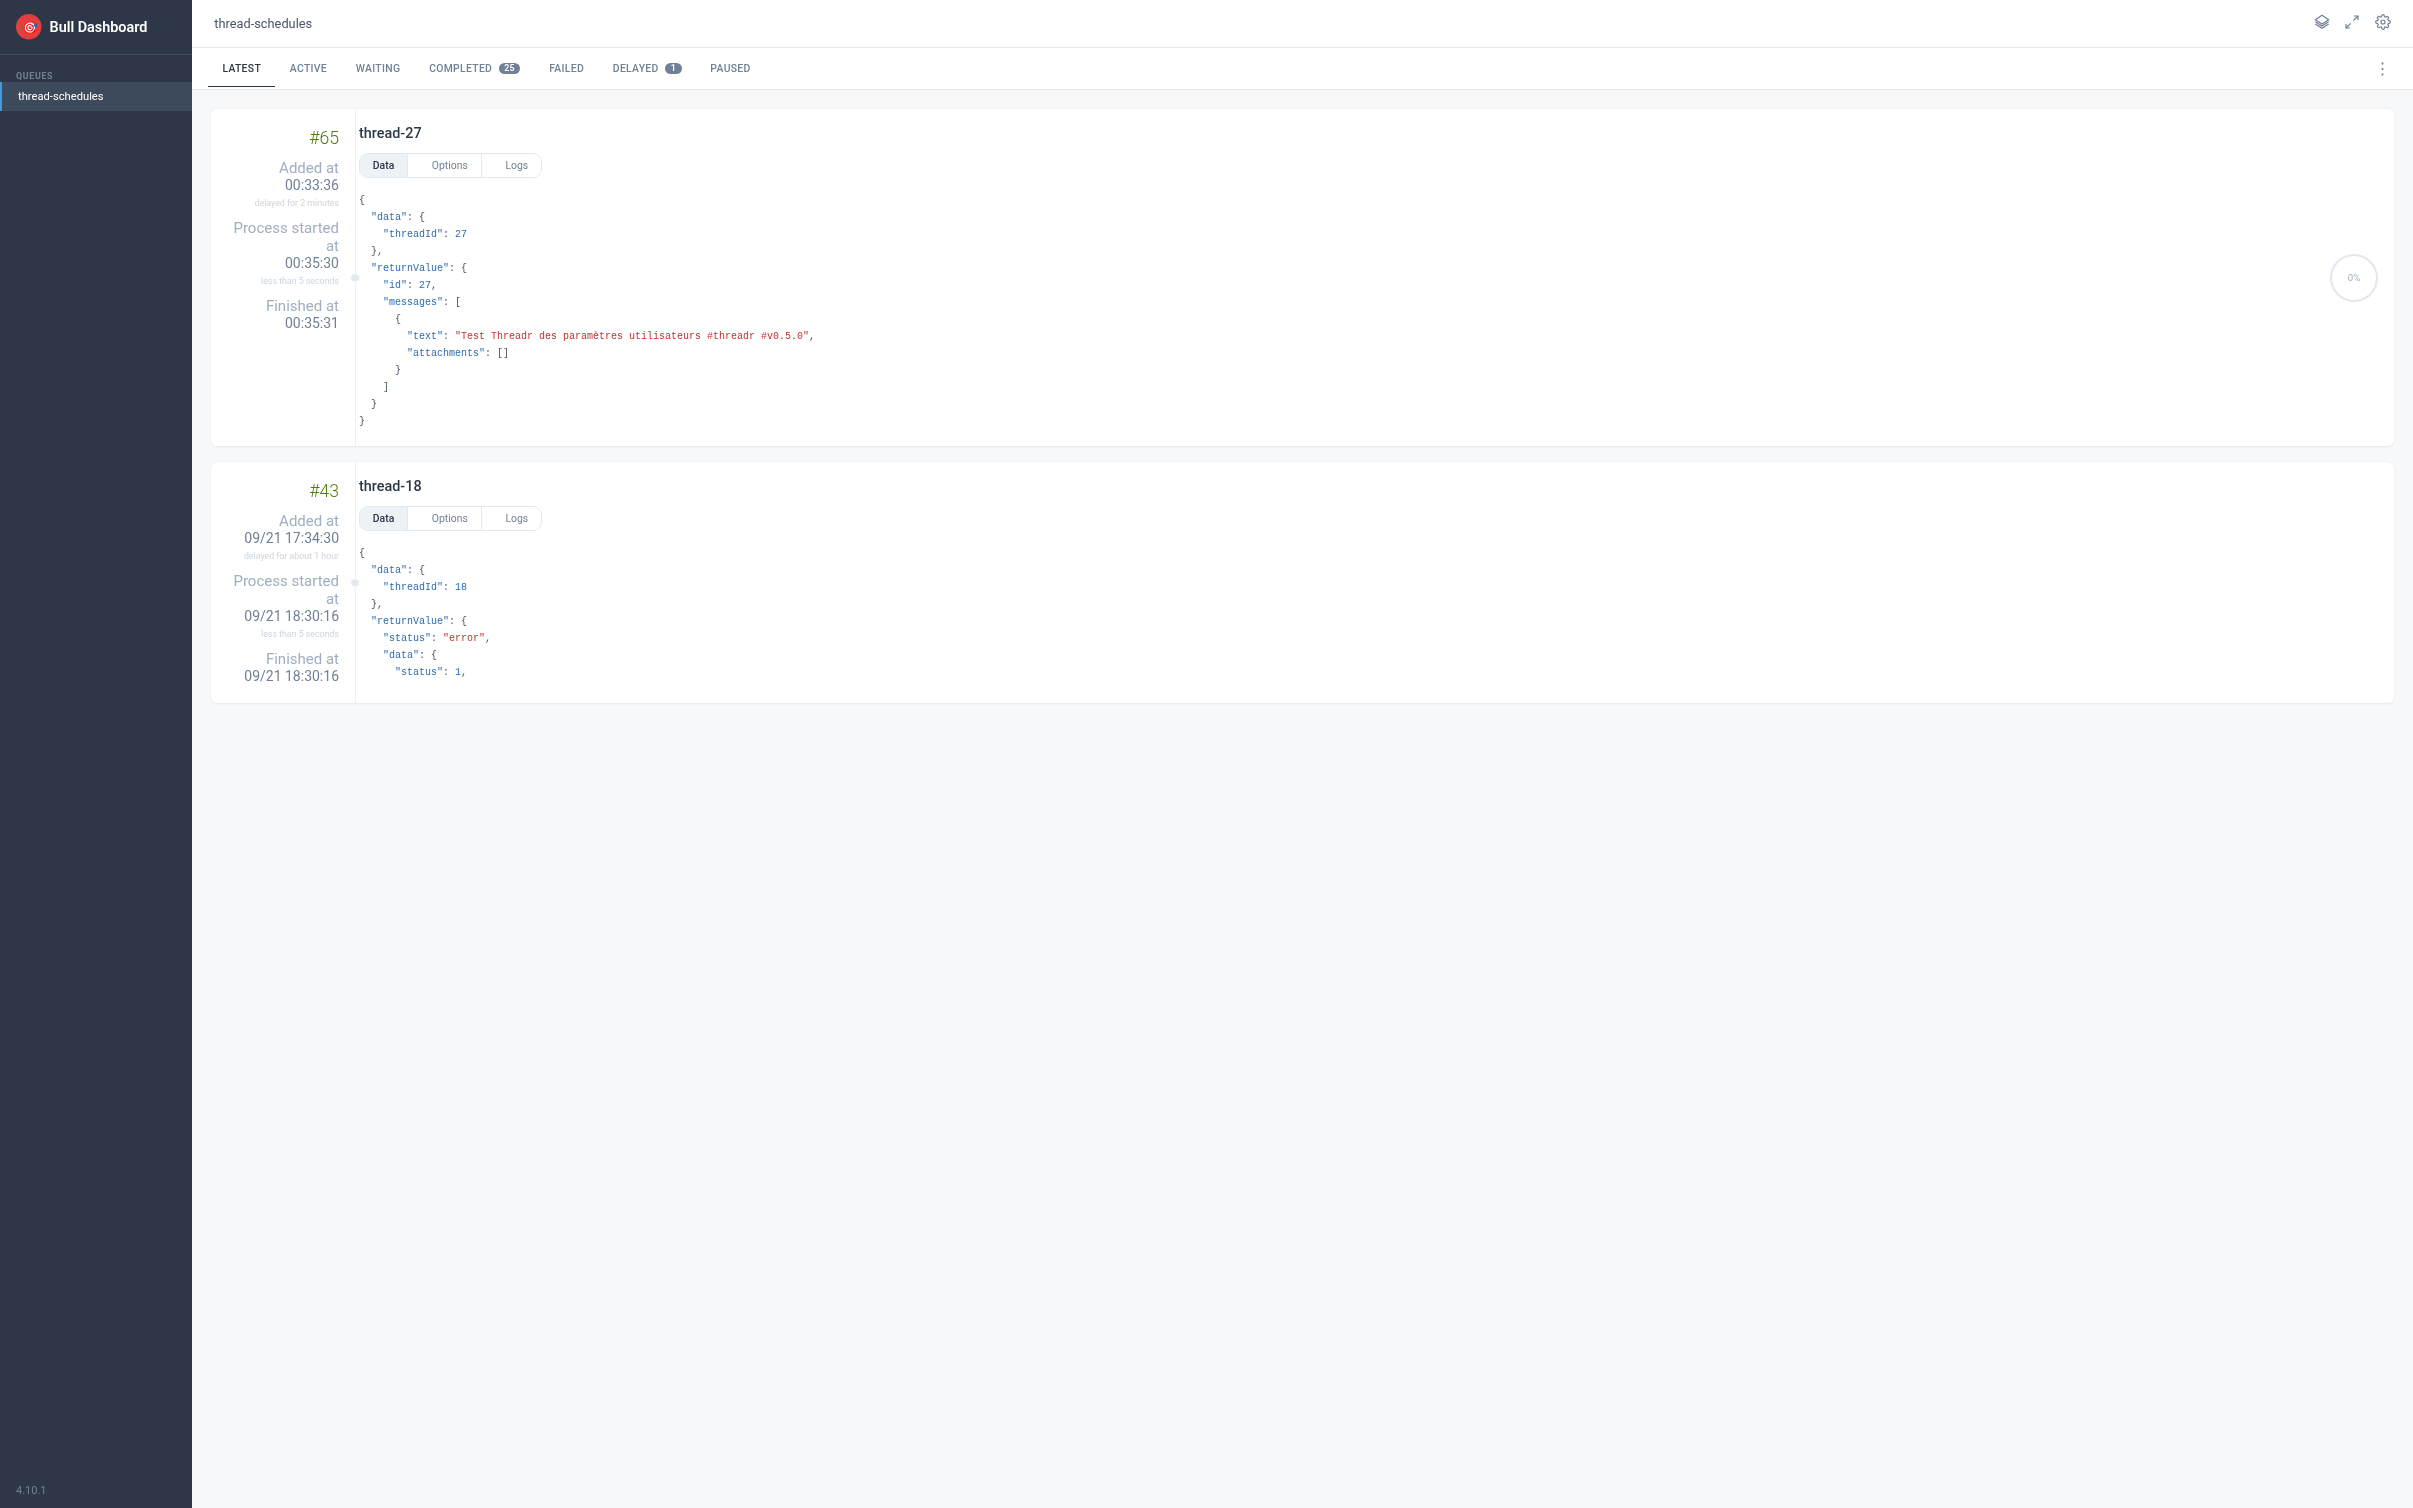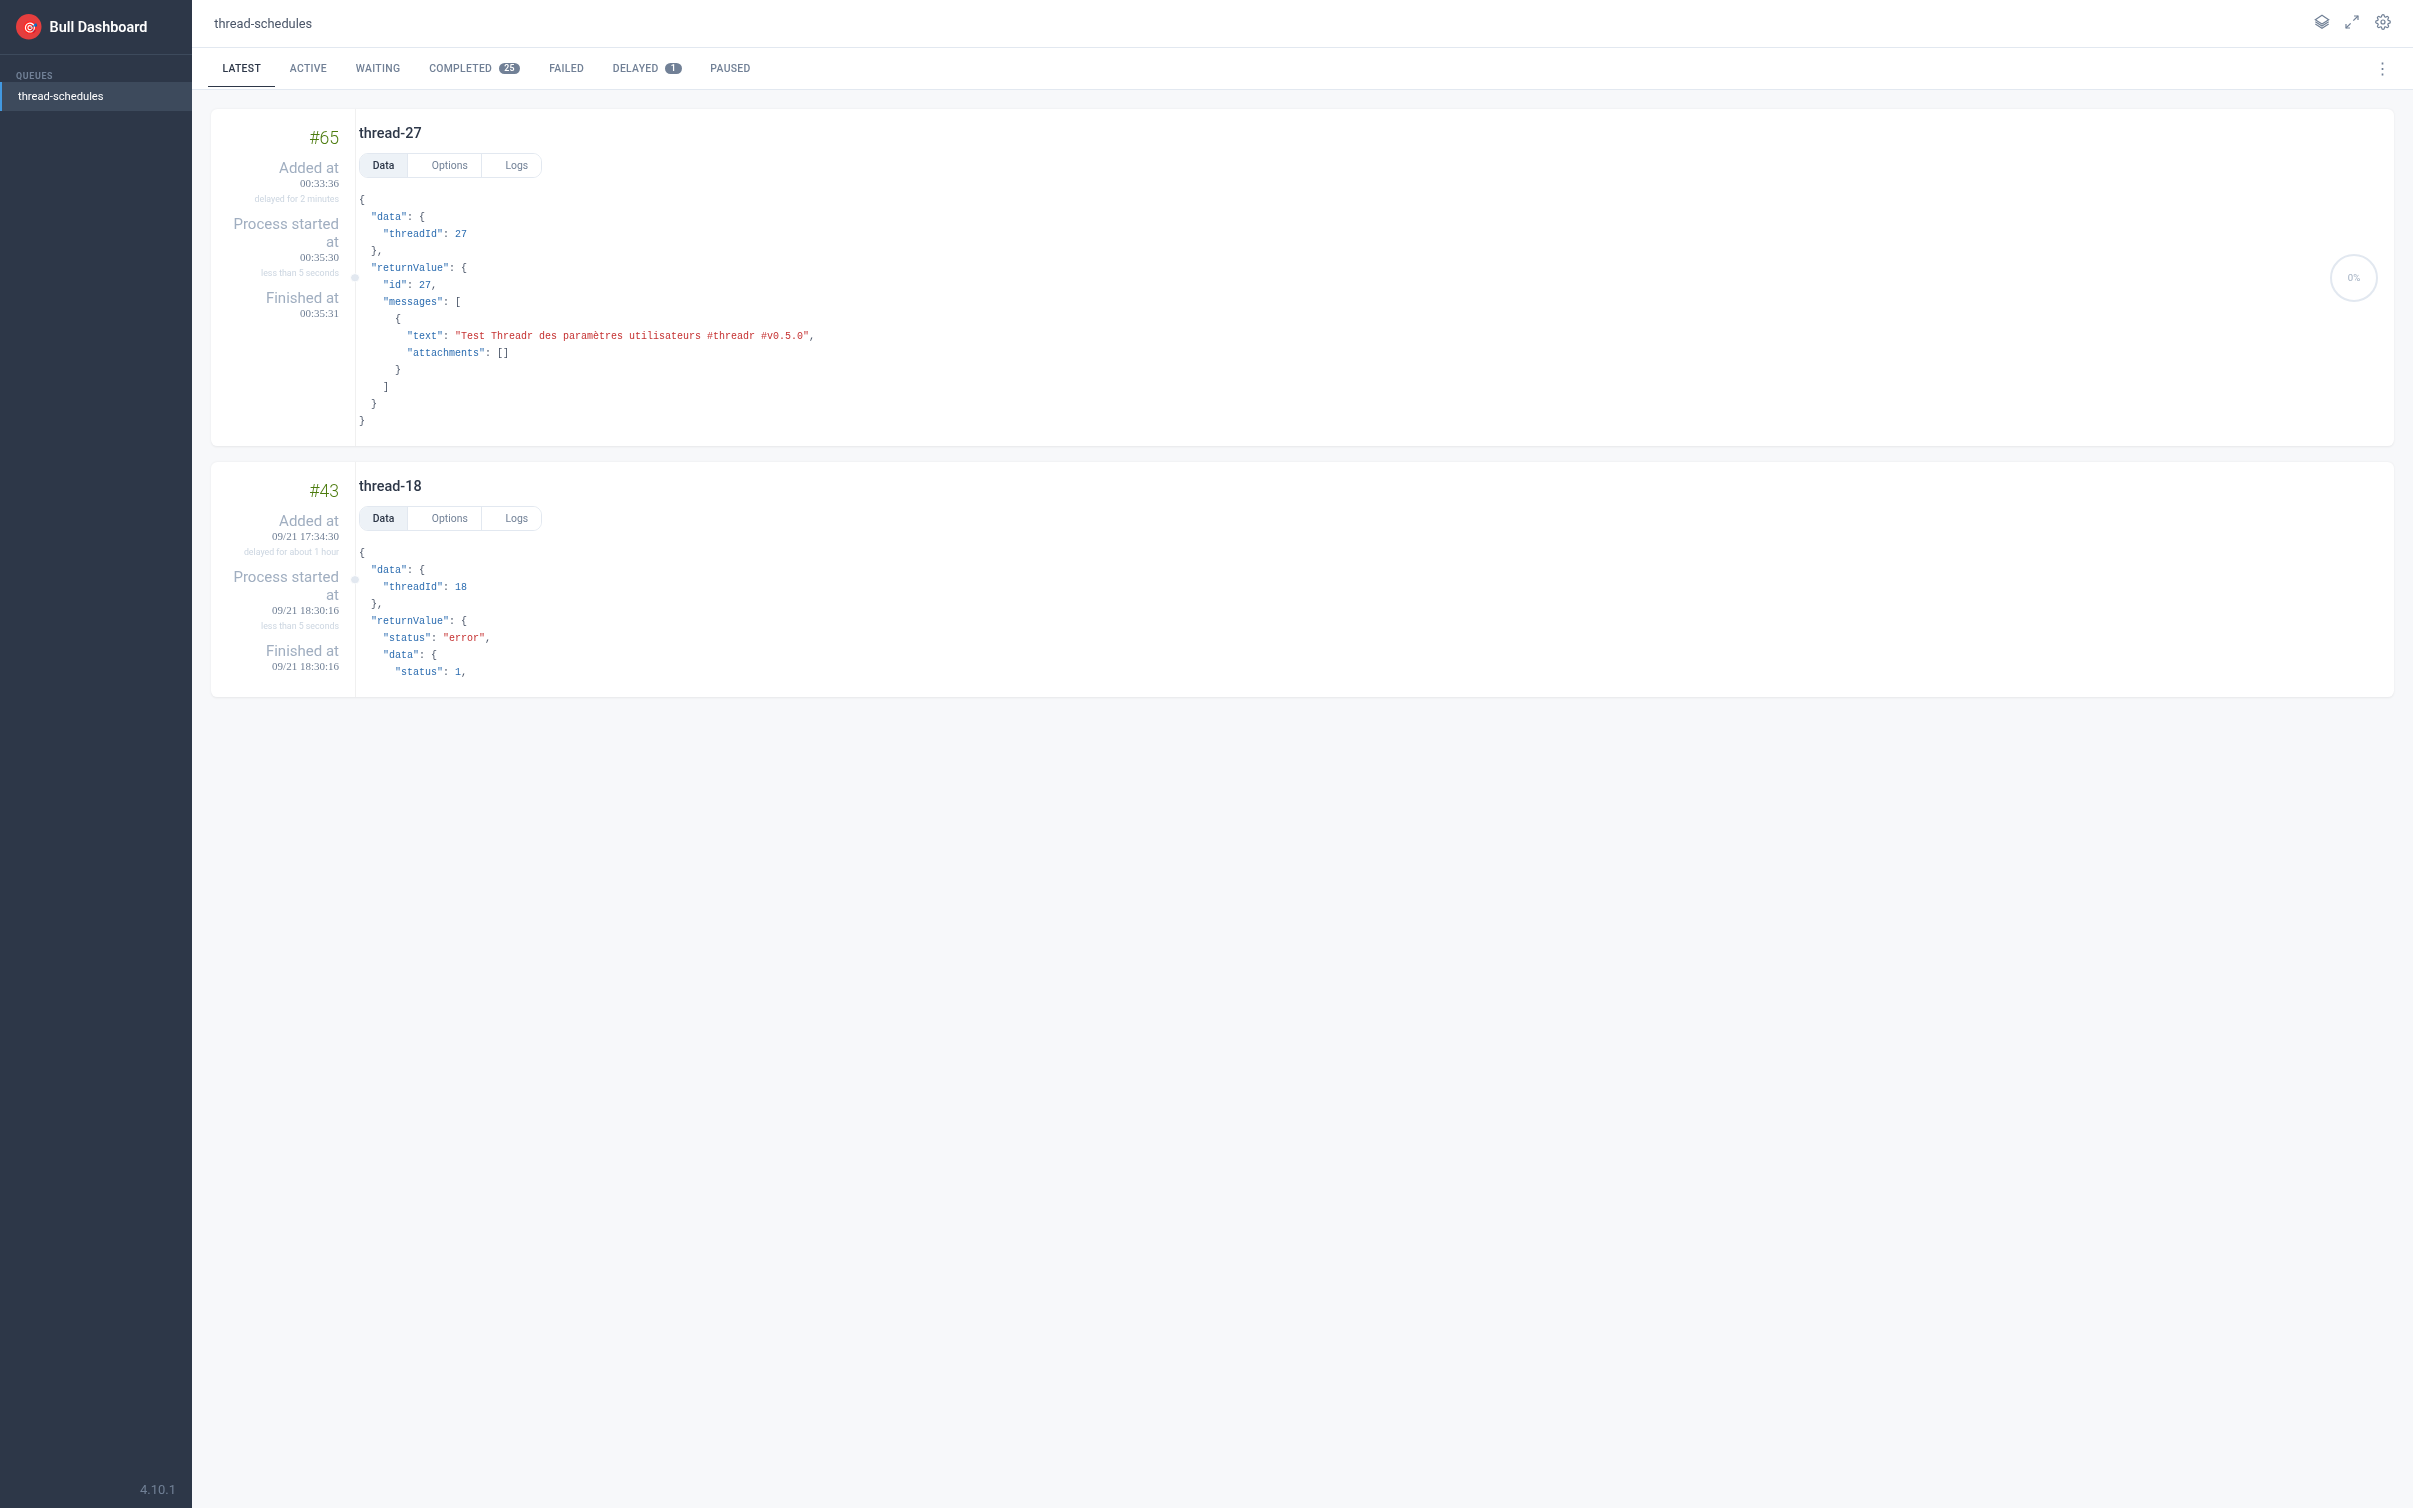--- a/index.html
+++ b/index.html
@@ -47,23 +47,22 @@
       border-left: 2.4px solid transparent;
     }
     .sidebar-item.active {
       background: #3d4a5c;
       color: #fff;
       border-left: 2.4px solid #4299e1;
     }
     .sidebar-footer {
       margin-top: auto;
       padding: 11.2px 16px;
-      font-size: 13px;
-      color: #718096;
-      text-align: right;
+      font-size: 11px;
+      color: #718096;
     }
 
     
     .main {
       flex: 1;
       display: flex;
       flex-direction: column;
       overflow: hidden;
     }
 
@@ -166,24 +165,23 @@
       color: #4d7c0f;
       font-weight: 300;
     }
     .meta-label {
       font-size: 15px;
       color: #a0aec0;
       margin-top: 11.2px;
       display: block;
     }
     .meta-value {
-      font-size: 11px;
+      font-size: 14px;
       color: #718096;
       display: block;
-      font-family: Liberation Serif, serif;
     }
     .meta-note {
       font-size: 8.8px;
       color: #cbd5e0;
       margin-top: 4.8px;
       display: block;
     }
     .meta-dot {
       position: absolute;
       right: -4.8px;

